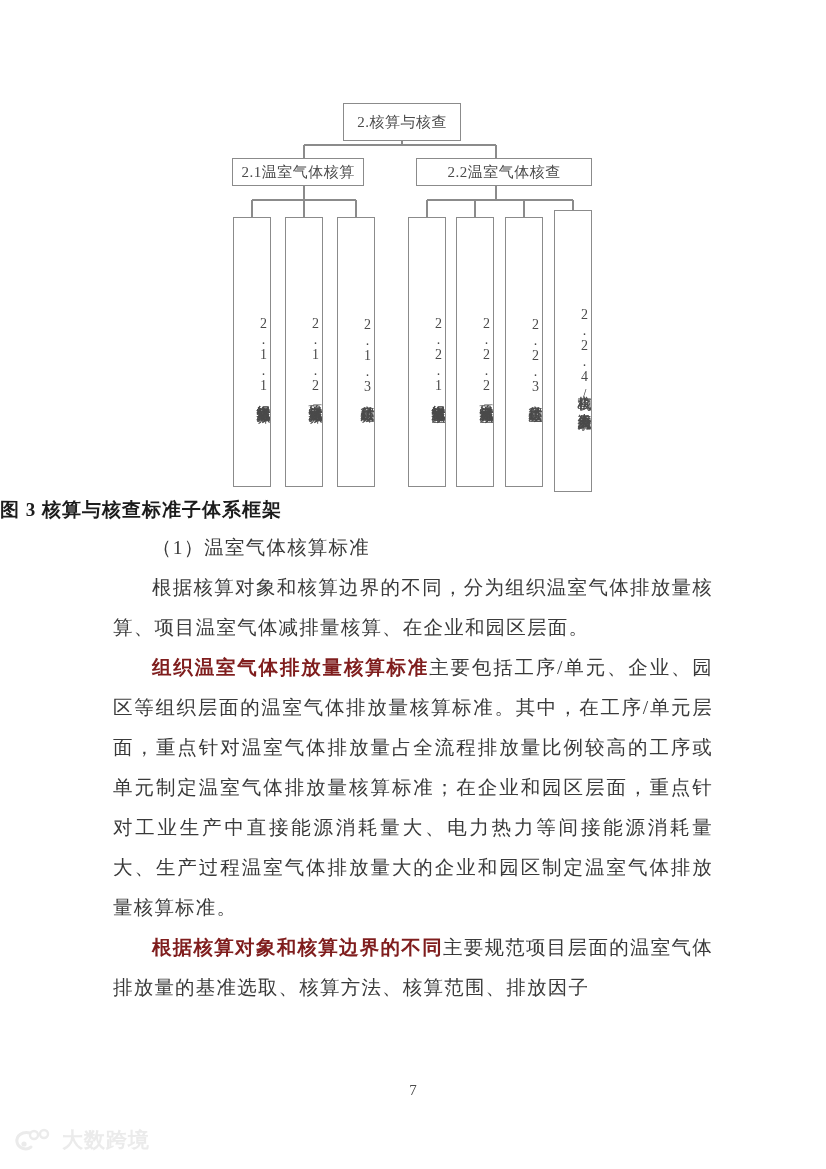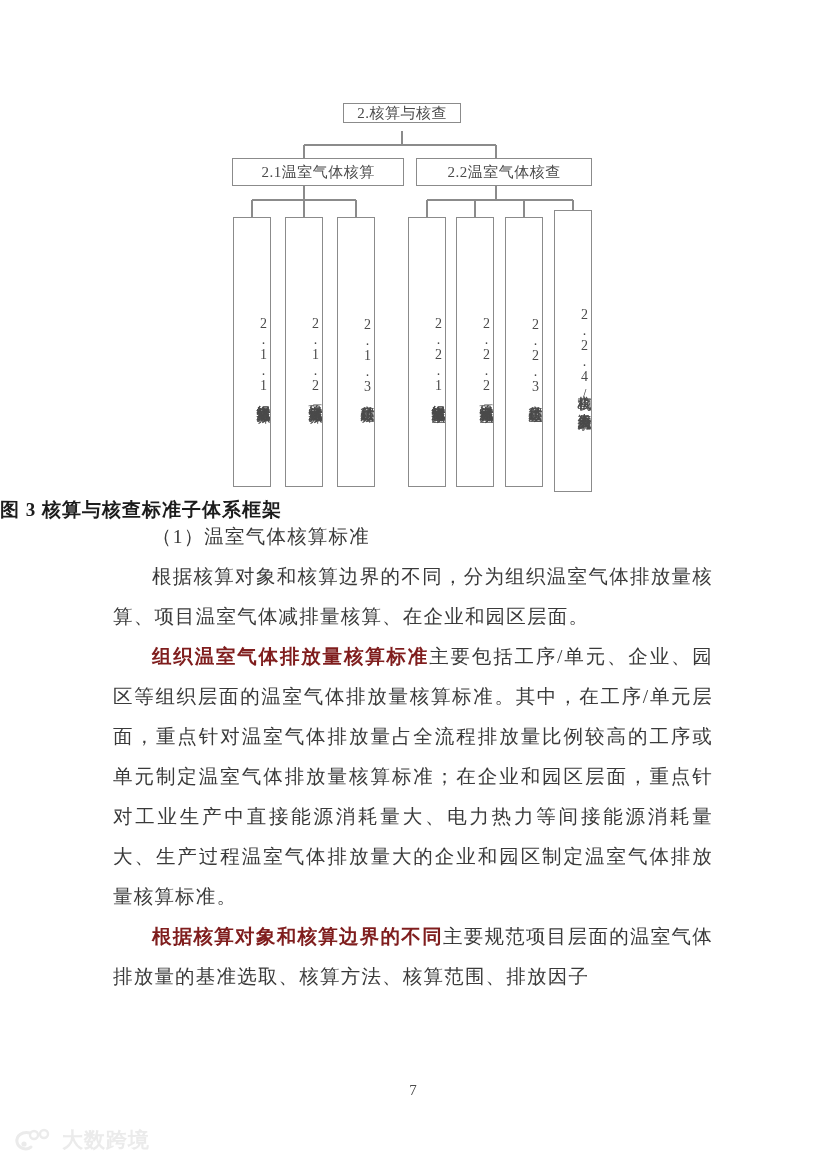--- a/index.html
+++ b/index.html
@@ -37,37 +37,37 @@
     border: 1px solid #8b8b8b;
     background: #ffffff;
     box-sizing: border-box;
     color: #4a4a4a;
     font-family: "Liberation Serif", "DejaVu Serif", serif;
   }
   .node-root {
     left: 343px;
     top: 103px;
     width: 118px;
-    height: 20px;
+    height: 38px;
     font-size: 15px;
     letter-spacing: 0.5px;
     display: flex;
     align-items: center;
     justify-content: center;
   }
   .node-l2 {
     top: 158px;
     height: 28px;
     font-size: 15px;
     letter-spacing: 0.5px;
     display: flex;
     align-items: center;
     justify-content: center;
   }
-  .node-l2.left  { left: 232px; width: 172px; }
+  .node-l2.left  { left: 232px; width: 132px; }
   .node-l2.right { left: 416px; width: 176px; }
 
   .node-leaf {
     top: 217px;
     height: 270px;
     width: 38px;
     font-size: 14px;
     line-height: 1.06;
     letter-spacing: 0.5px;
     writing-mode: vertical-rl;
@@ -92,21 +92,21 @@
     font-weight: bold;
     color: #1c1c1c;
     letter-spacing: 1px;
     font-family: "Liberation Serif", "DejaVu Serif", serif;
   }
 
   
   .body-text {
     position: absolute;
     left: 113px;
-    top: 517px;
+    top: 528px;
     width: 600px;
     color: #3a3a3a;
     font-size: 19.5px;
     line-height: 40px;
     letter-spacing: 1.2px;
     font-family: "Liberation Serif", "DejaVu Serif", serif;
   }
   .para {
     margin: 0 0 0 0;
     text-align: justify;

